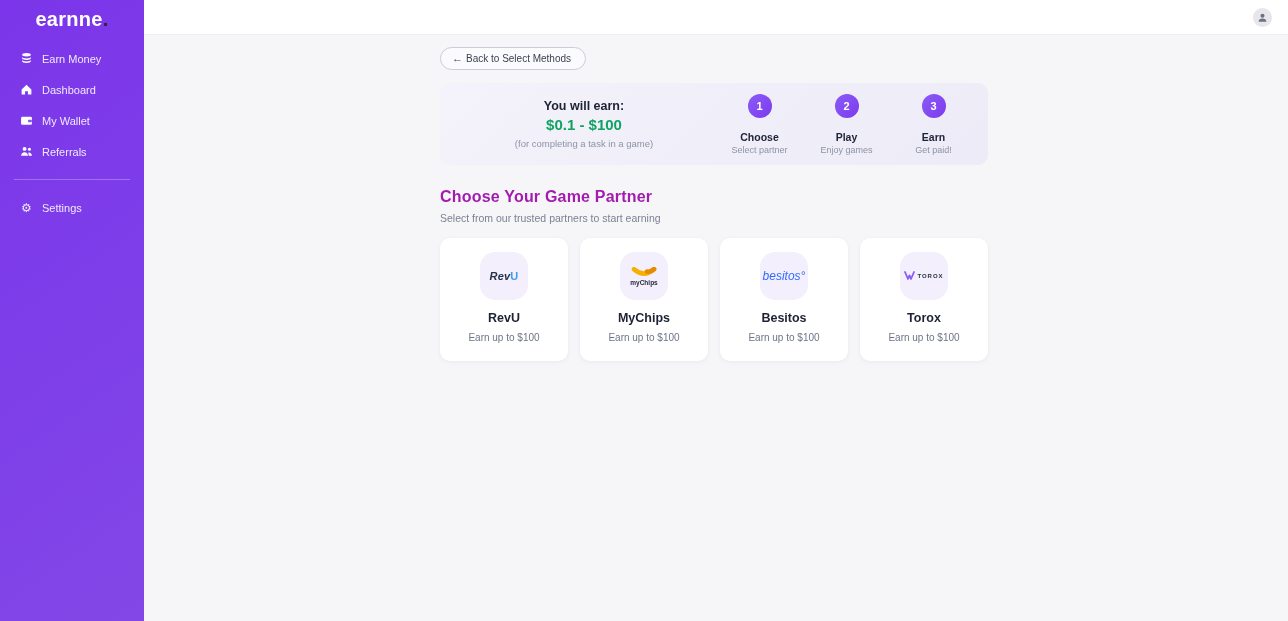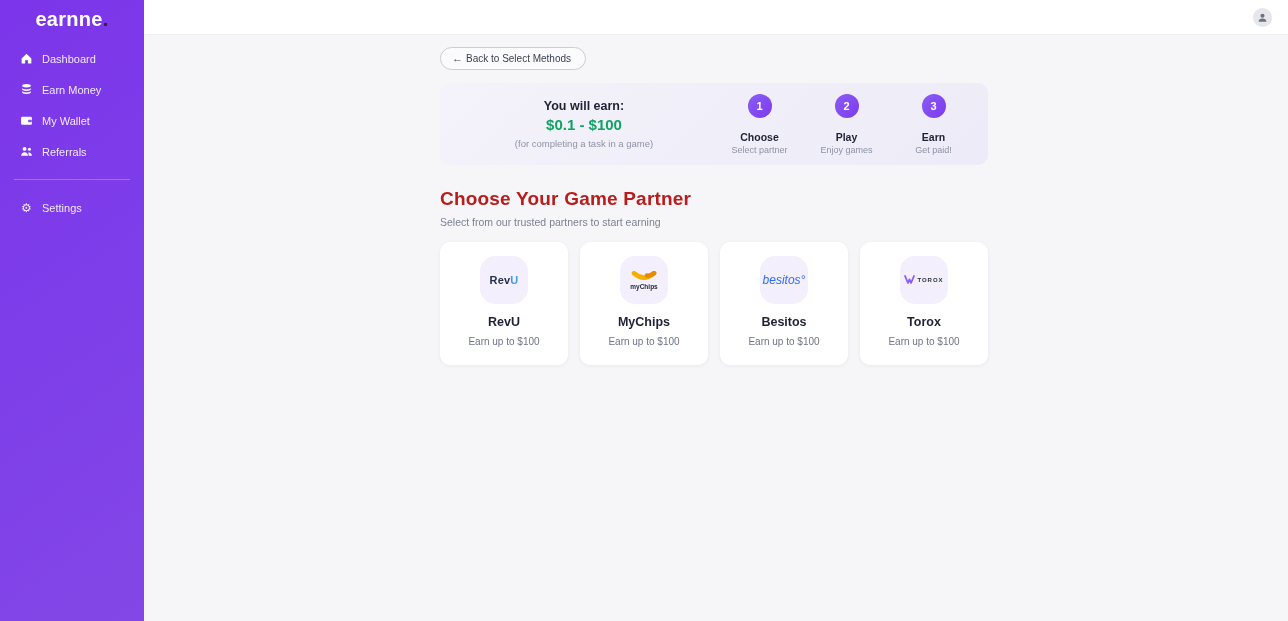--- a/index.html
+++ b/index.html
@@ -49,66 +49,66 @@
   .steps { display:flex; gap:22px; margin-left:auto; margin-right:22px; }
   .step { width:65px; text-align:center; }
   .step-circle { width:24px; height:24px; border-radius:50%; margin:0 auto;
     background:linear-gradient(135deg,#8b5cf6,#7c3aed); color:#ffffff;
     font-size:11px; font-weight:bold; display:flex; align-items:center;
     justify-content:center; }
   .step-title { font-size:10.5px; font-weight:bold; color:#1e2235; margin-top:13px; }
   .step-sub { font-size:9px; color:#8d93a5; margin-top:2px; }
 
   
-  .section-title { margin-top:23px; font-size:19px; font-weight:bold;
-    color:#b91c1c; letter-spacing:0.2px; }
+  .section-title { margin-top:23px; font-size:16px; font-weight:bold;
+    color:#a21caf; letter-spacing:0.2px; }
   .section-sub { margin-top:6px; font-size:10.5px; color:#7b8194; }
 
   
   .cards { margin-top:14px; display:grid; grid-template-columns:repeat(4,1fr); gap:12px; }
   .card { background:#ffffff; border-radius:10px; height:123px; text-align:center;
     box-shadow:0 1px 4px rgba(30,34,53,0.06); cursor:pointer; padding-top:14px; }
   .logo-tile { width:48px; height:48px; border-radius:15px; background:#f3effc;
     margin:0 auto; display:flex; flex-direction:column; align-items:center;
     justify-content:center; }
   .card-name { font-size:12.5px; font-weight:bold; color:#1e2235; margin-top:11px; }
   .card-reward { font-size:10px; color:#6f7587; margin-top:7px; }
 
   .revu-text { font-size:11px; font-weight:bold; letter-spacing:0.2px; }
-  .revu-dark { color:#25324a; }
+  .revu-dark { color:#25324a;font-style:italic; }
   .revu-accent { color:#3f9be6; }
   .mychips-text { font-size:6.5px; font-weight:bold; color:#1f2433; margin-top:1px; }
   .besitos-text { font-size:12px; font-weight:normal; font-style:italic; color:#2f6bff; }
   .torox-row { display:flex; align-items:center; gap:2px; }
   .torox-text { font-size:6px; font-weight:bold; letter-spacing:1px; color:#2a2f3e; }
 </style>
 </head>
 <body>
 
 <aside class="sidebar">
   <div class="logo"><span>earnne</span><span class="dot">.</span></div>
 
   <nav class="nav">
     <div class="nav-item">
       <span class="icn">
         <svg width="13" height="13" viewBox="0 0 12 12">
-            <path d="M1.5 6 L6 1.6 L10.5 6 V10.6 H7.3 V7.6 H4.7 V10.6 H1.5 Z" fill="#ffffff"></path>
-          </svg>
-      </span>
-      <span>Dashboard</span>
-    </div>
-    <div class="nav-item">
-      <span class="icn">
-        <svg width="13" height="13" viewBox="0 0 12 12">
           <ellipse cx="6" cy="2.6" rx="4" ry="1.6" fill="#ffffff"></ellipse>
           <path d="M2 4.4 C2 5.3 3.8 6 6 6 C8.2 6 10 5.3 10 4.4 V5.8 C10 6.7 8.2 7.4 6 7.4 C3.8 7.4 2 6.7 2 5.8 Z" fill="#ffffff"></path>
           <path d="M2 7.2 C2 8.1 3.8 8.8 6 8.8 C8.2 8.8 10 8.1 10 7.2 V8.6 C10 9.5 8.2 10.2 6 10.2 C3.8 10.2 2 9.5 2 8.6 Z" fill="#ffffff"></path>
         </svg>
       </span>
       <span>Earn Money</span>
+    </div>
+    <div class="nav-item">
+      <span class="icn">
+        <svg width="13" height="13" viewBox="0 0 12 12">
+            <path d="M1.5 6 L6 1.6 L10.5 6 V10.6 H7.3 V7.6 H4.7 V10.6 H1.5 Z" fill="#ffffff"></path>
+          </svg>
+      </span>
+      <span>Dashboard</span>
     </div>
     <div class="nav-item">
       <span class="icn">
         <svg width="13" height="13" viewBox="0 0 12 12">
           <rect x="1" y="2.6" width="10" height="7.4" rx="1.2" fill="#ffffff"></rect>
           <rect x="7.4" y="5.2" width="3.6" height="2.4" rx="0.8" fill="#8a56ee"></rect>
         </svg>
       </span>
       <span>My Wallet</span>
     </div>

